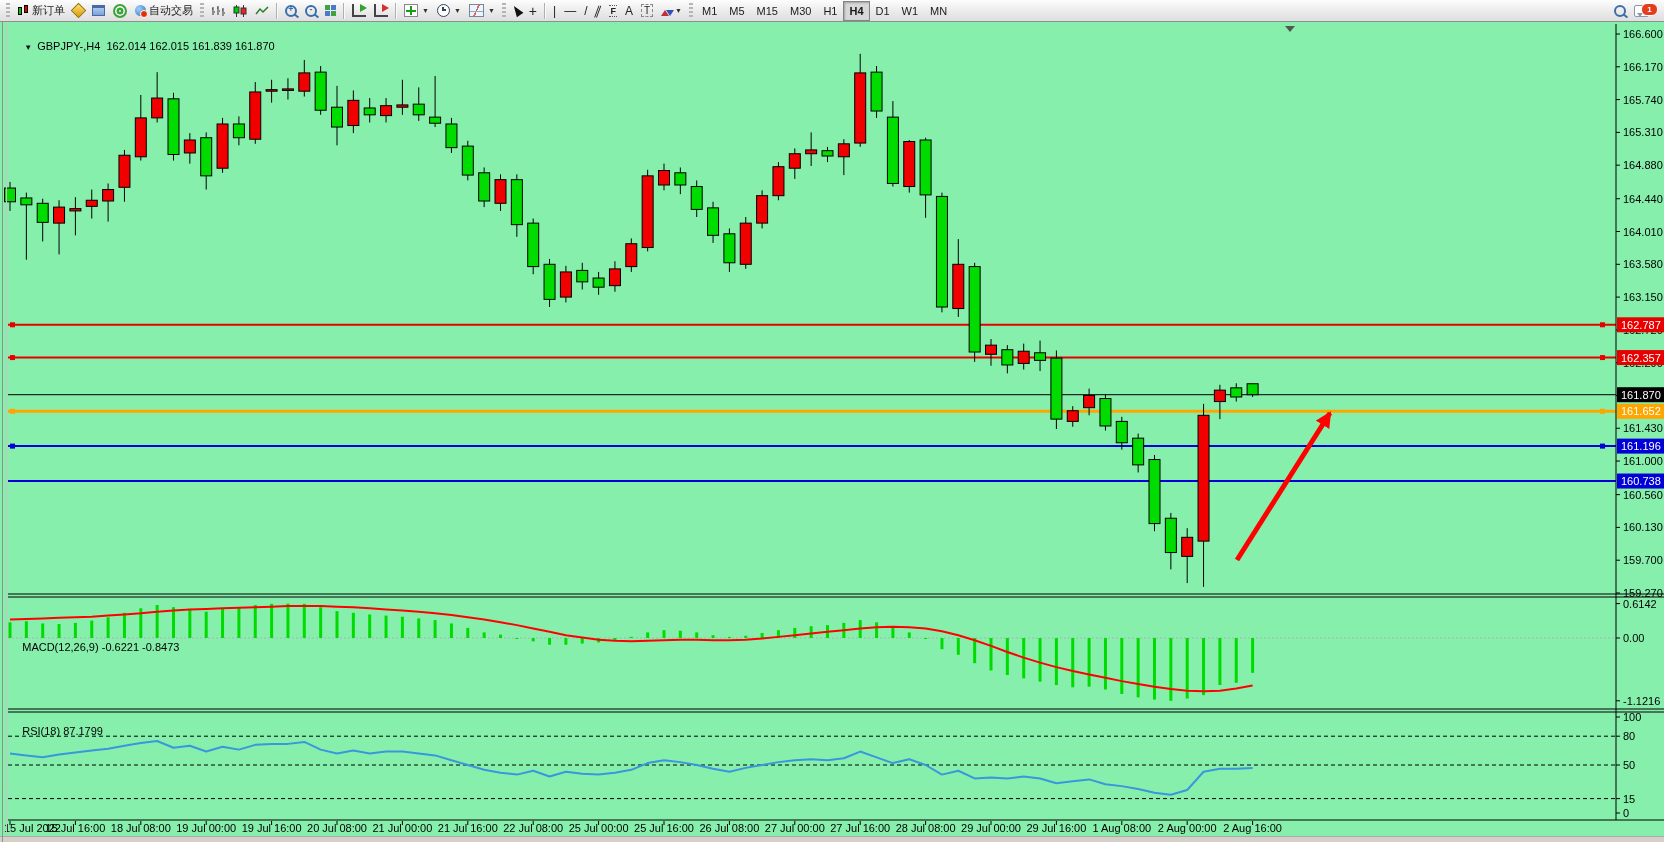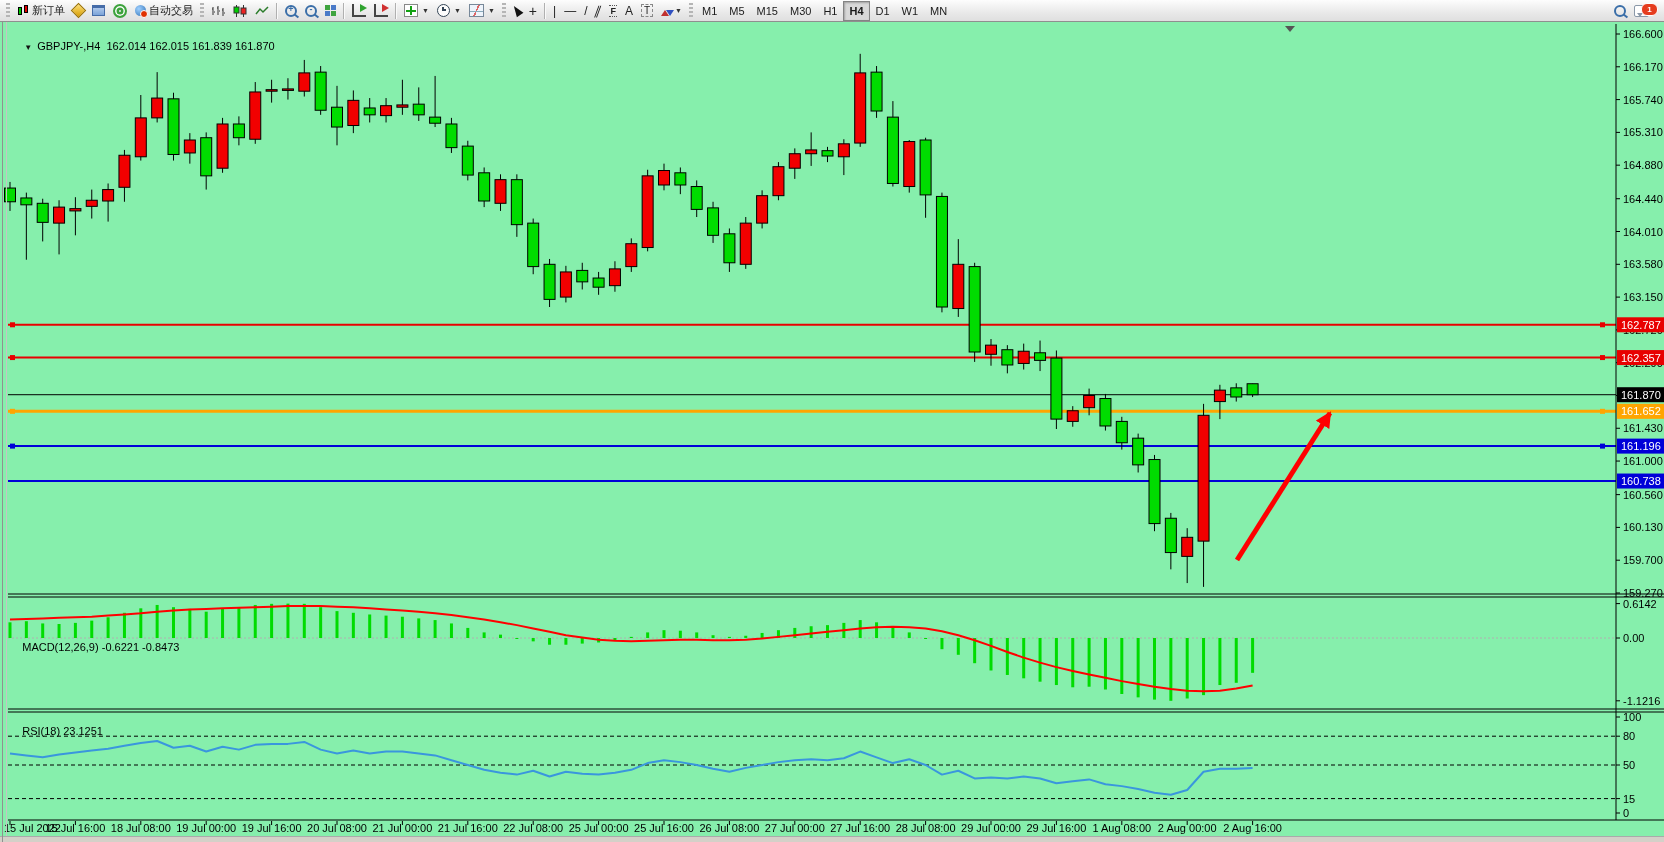--- a/index.html
+++ b/index.html
@@ -217,21 +217,21 @@
   <div class="win-left2"></div>
   <div class="bottom-strip"></div>
 
   <div class="panel-label" style="left:12px;top:28px;">
     <span class="tri">▼</span><span>GBPJPY-,H4</span><span>  </span><span>162.014 162.015 161.839 161.870</span>
   </div>
   <div class="panel-label" style="left:10px;top:599px;margin-top:30px;">
     <span>MACD(12,26,9)</span> <span>-0.6221 -0.8473</span>
   </div>
   <div class="panel-label" style="left:10px;top:713px;">
-    <span>RSI(18)</span> <span>23.1251</span>
+    <span>RSI(18)</span> <span>87.1799</span>
   </div>
 
   <svg id="chart-svg" width="1664" height="842" style="position:absolute;left:0;top:0;">
       <g>
         <line x1="1616" y1="34" x2="1620" y2="34" stroke="#000" stroke-width="1"></line>
         <text x="1623" y="38" font-size="11" fill="#000">166.600</text>
         <line x1="1616" y1="66.79180000000052" x2="1620" y2="66.79180000000052" stroke="#000" stroke-width="1"></line>
         <text x="1623" y="70.79180000000052" font-size="11" fill="#000">166.170</text>
         <line x1="1616" y1="99.58359999999888" x2="1620" y2="99.58359999999888" stroke="#000" stroke-width="1"></line>
         <text x="1623" y="103.58359999999888" font-size="11" fill="#000">165.740</text>

